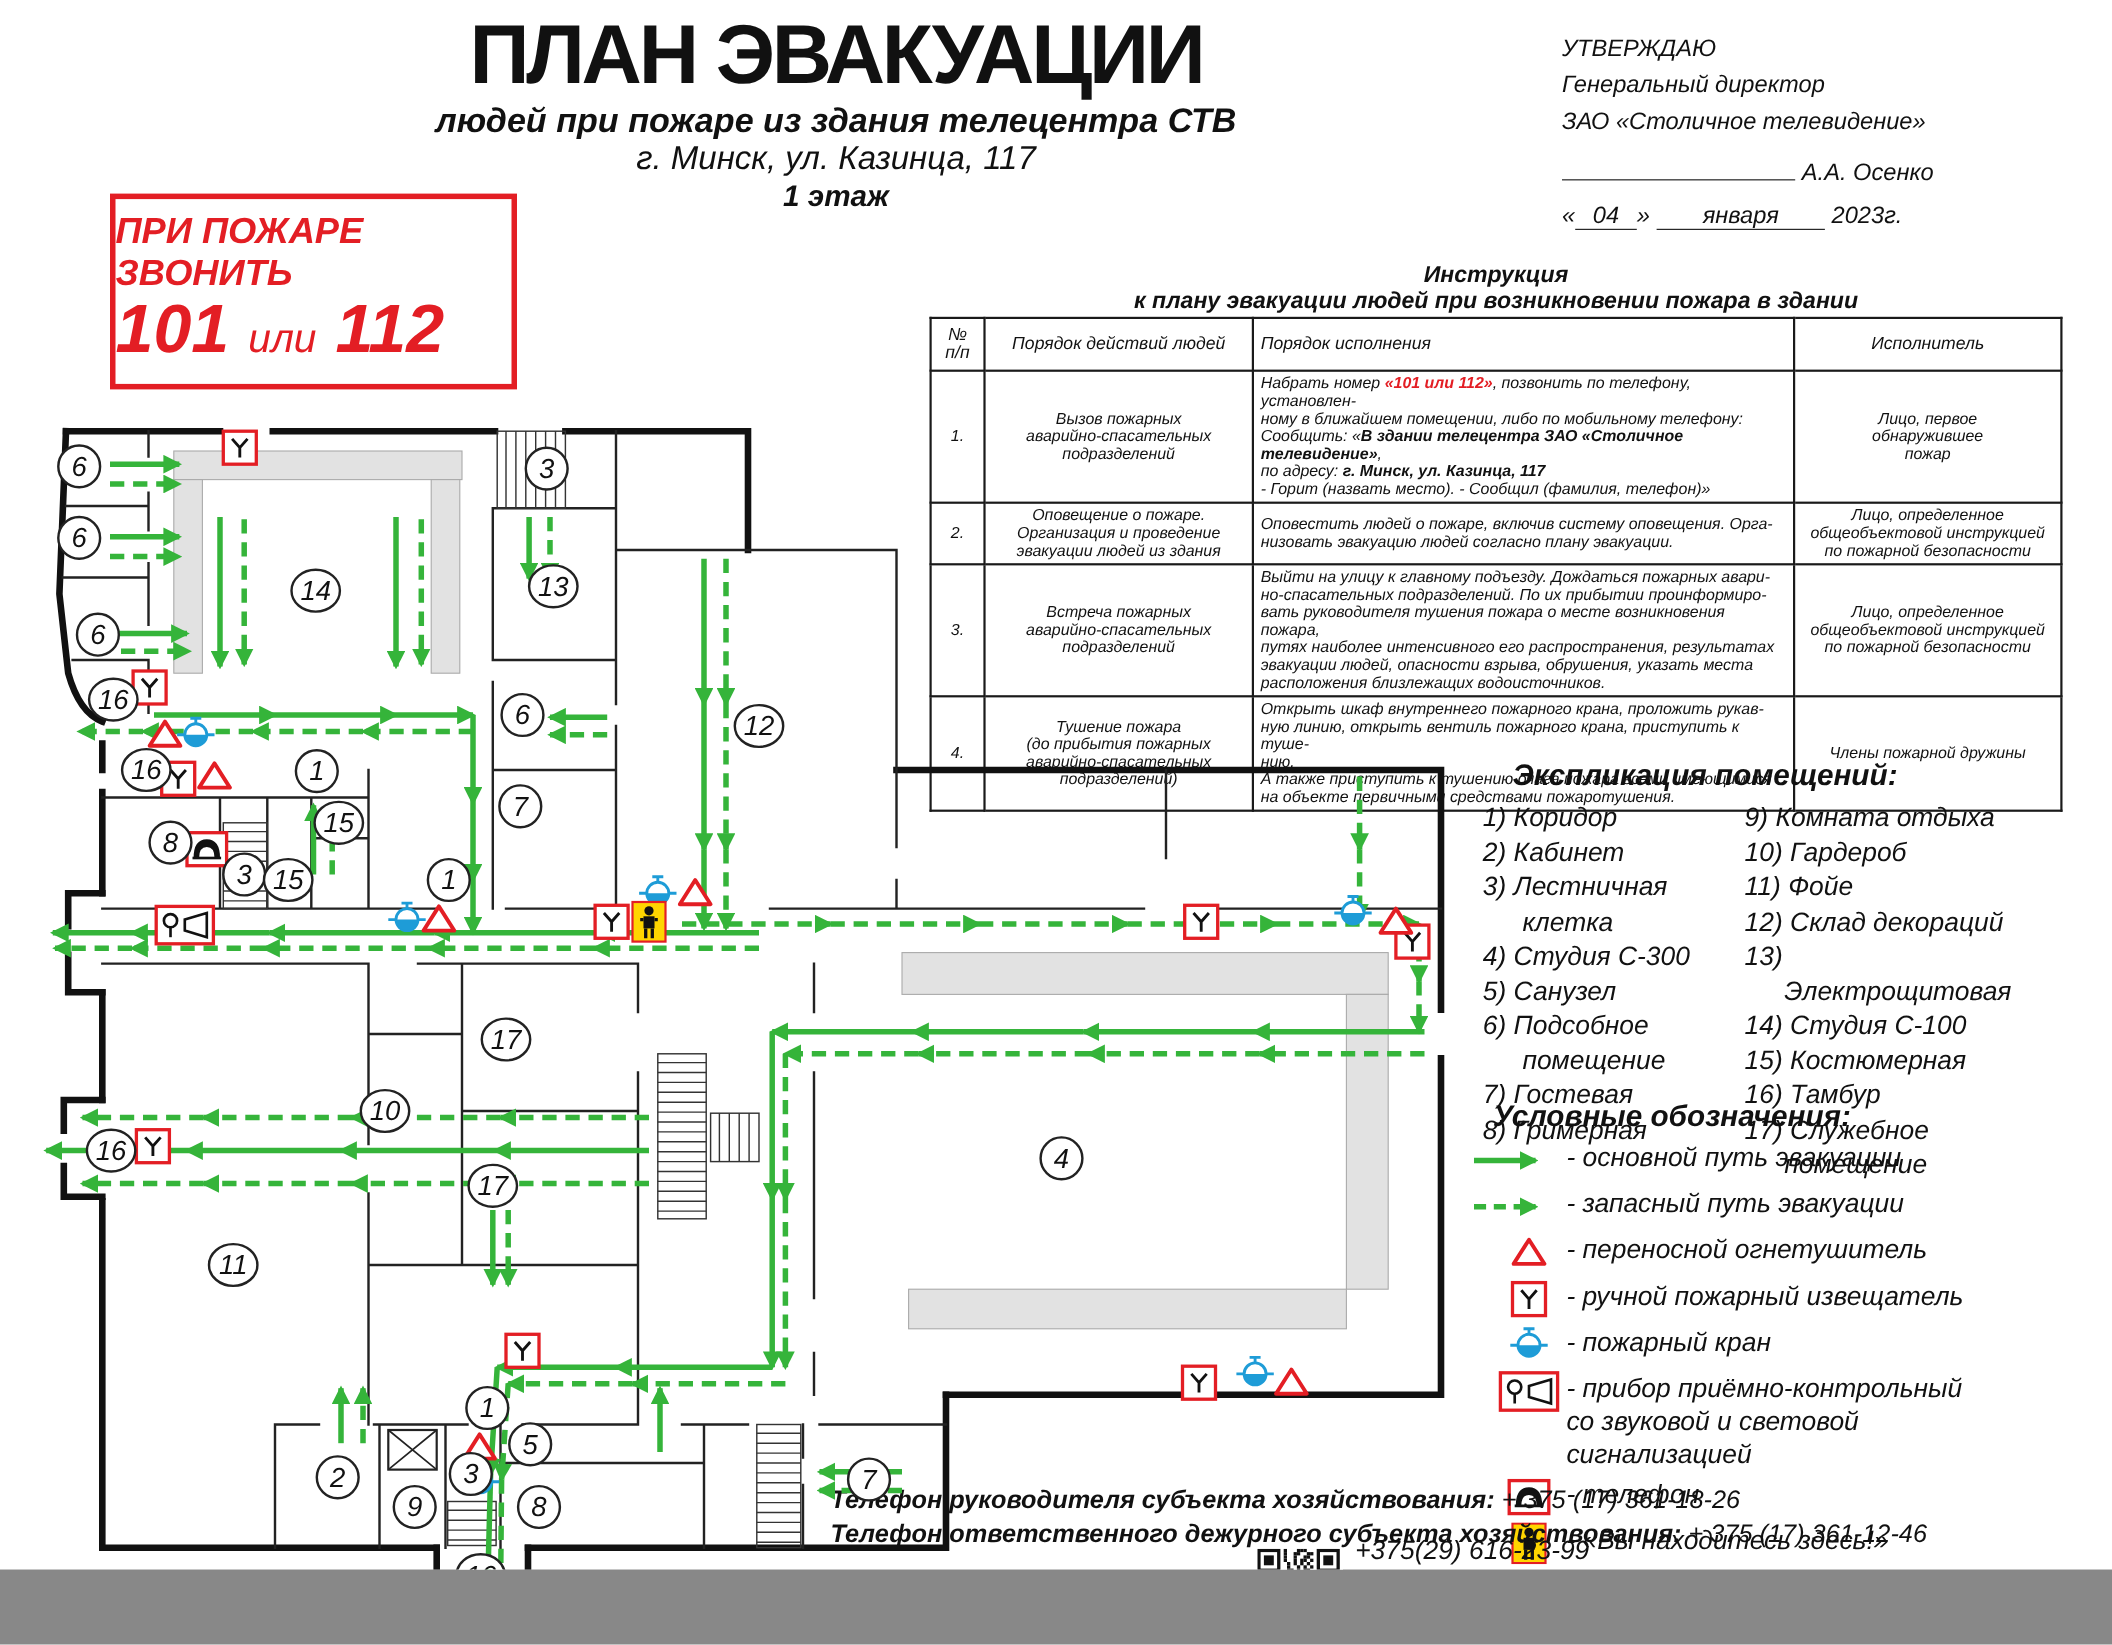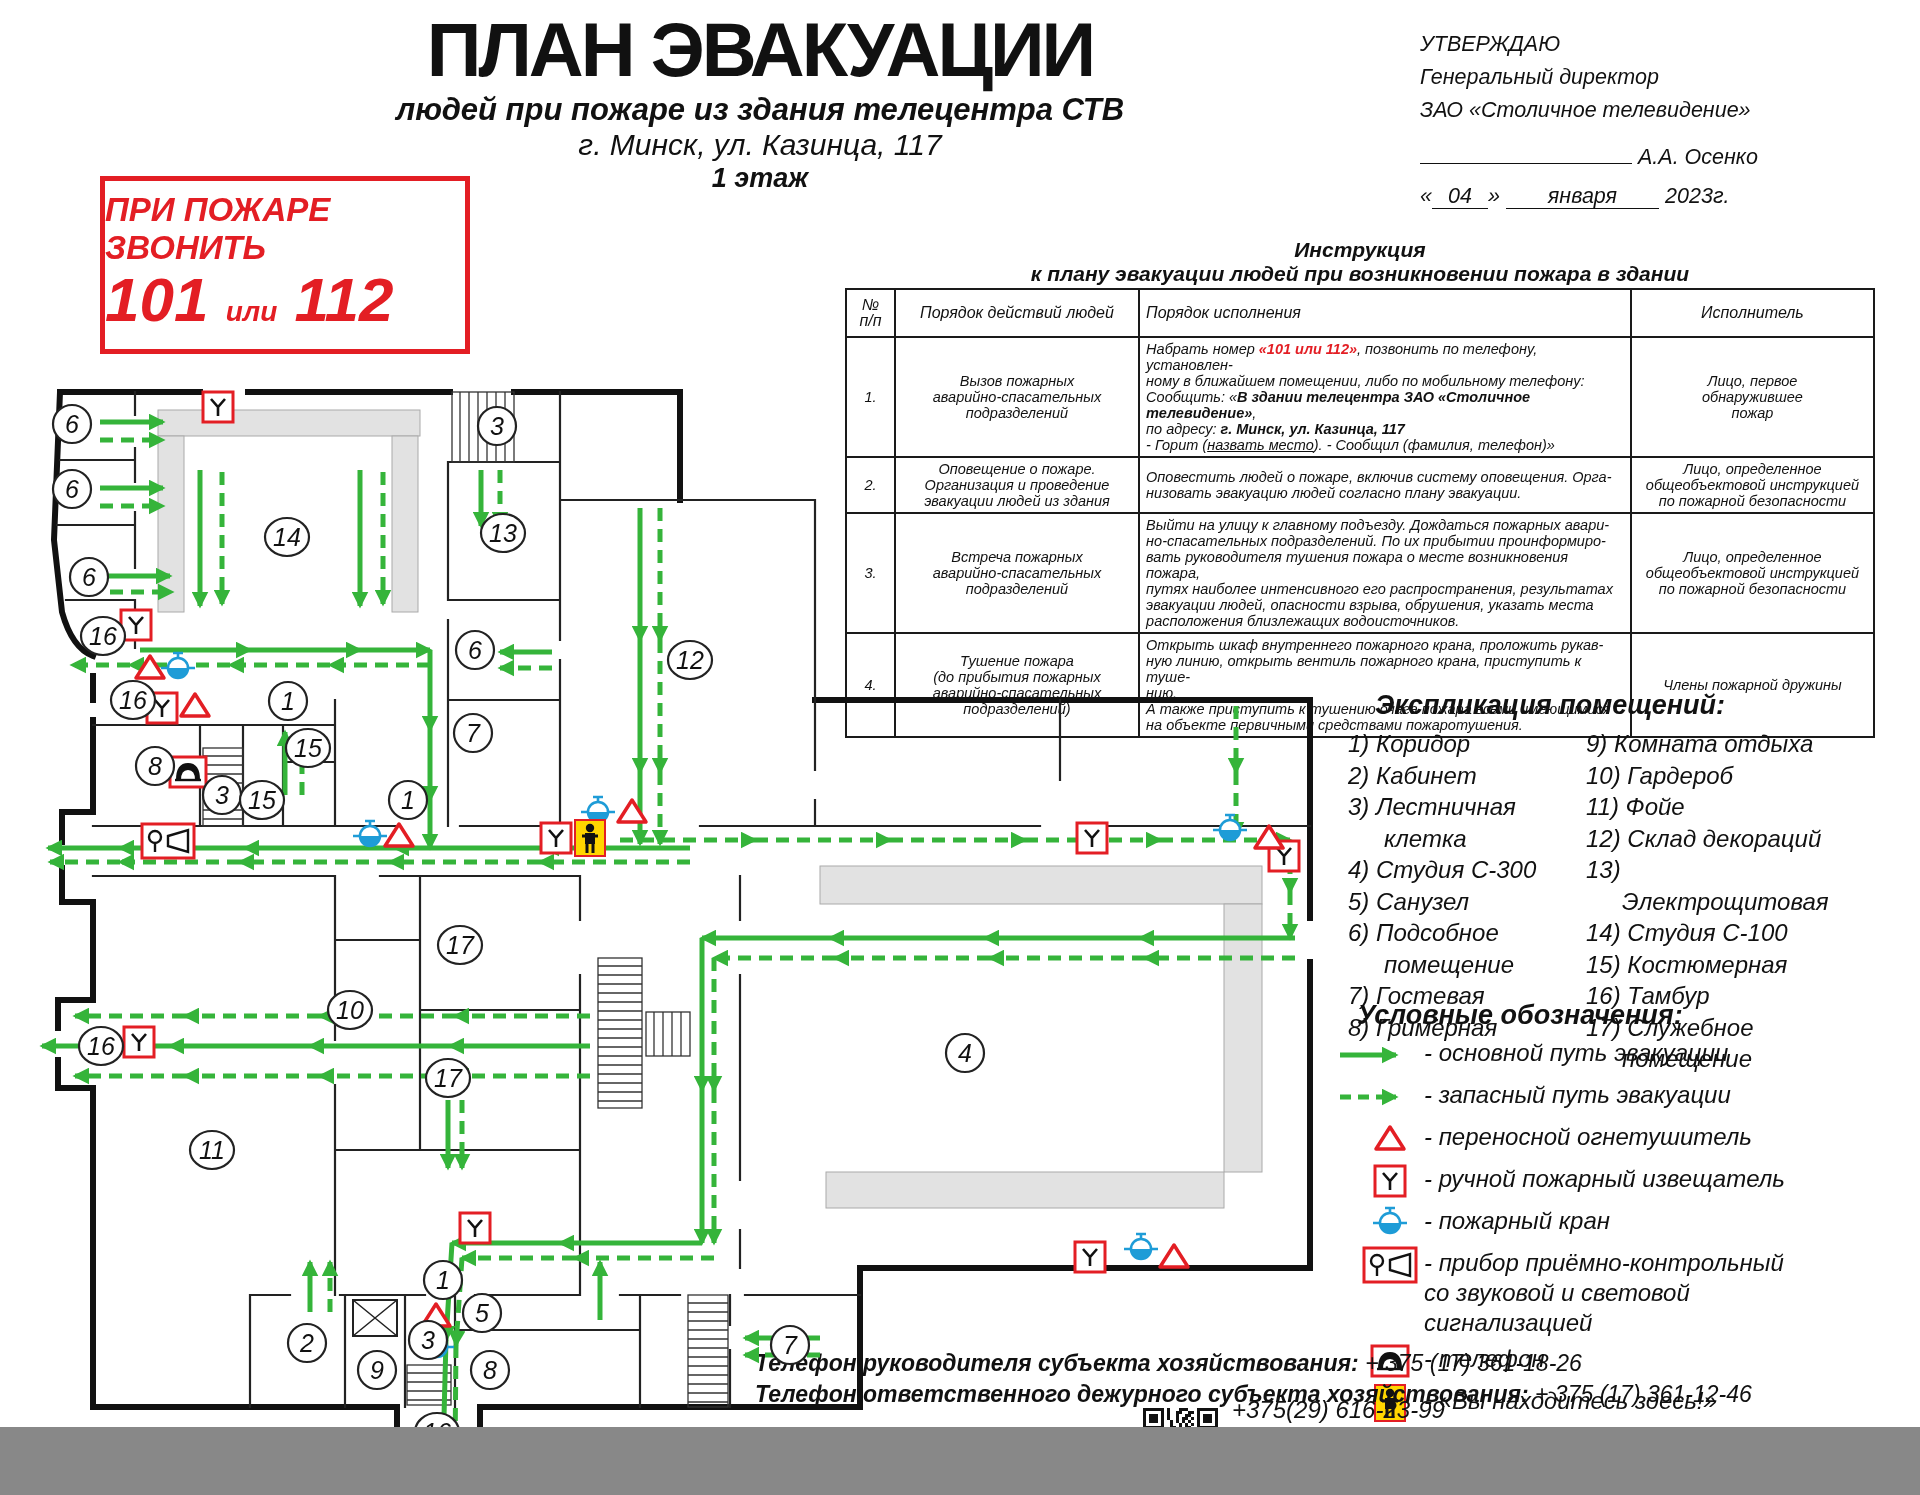--- a/index.html
+++ b/index.html
@@ -11,39 +11,39 @@
   #main-title{font-size:76px;font-weight:bold;letter-spacing:-3px;line-height:80px;}
   #sub-title{font-size:31px;font-weight:bold;font-style:italic;line-height:36px;margin-top:2px;}
   #addr{font-size:30px;font-style:italic;font-weight:300;line-height:34px;}
   #floor{font-size:27px;font-weight:bold;font-style:italic;line-height:32px;}
   
   #embox{left:100px;top:176px;width:360px;height:168px;border:5px solid var(--red);
          text-align:left;color:var(--red);font-style:italic;}
   #embox .l1{font-size:33px;font-weight:bold;margin-top:10px;line-height:38px;}
   #embox .l2{font-size:33px;font-weight:bold;line-height:38px;}
   #embox .nums{font-size:62px;font-weight:bold;line-height:62px;margin-top:2px;}
-  #embox .or{font-size:28px;font-weight:bold;}
+  #embox .or{font-size:37px;font-weight:normal;}
   
   #approval{left:1420px;top:28px;width:480px;font-size:21.5px;font-style:italic;line-height:33px;}
   .sigline{display:inline-block;width:212px;border-bottom:1.6px solid #111;height:20px;}
   .u{border-bottom:1.6px solid #111;padding:0 16px;}
   
   #instr-cap{left:845px;top:238px;width:1030px;text-align:center;
              font-size:21px;font-weight:bold;font-style:italic;line-height:24px;}
   #instr{left:845px;top:288px;width:1030px;}
   #instr table{border-collapse:collapse;width:1030px;font-size:14.5px;font-style:italic;line-height:16px;}
   #instr th,#instr td{border:2px solid #1a1a1a;padding:3px 6px;vertical-align:middle;}
   #instr th{font-weight:normal;font-size:16px;height:40px;}
   .c-num{width:36px;text-align:center;}
   .c-act{width:238px;text-align:center;white-space:pre-line;}
   .c-exec{width:500px;text-align:left;}
   .c-who{width:236px;text-align:center;white-space:pre-line;}
   .seg-red{color:var(--red);font-weight:bold;}
   .seg-b{font-weight:bold;}
-  .seg-u{text-decoration:underline;}
+  .seg-u{}
   
   #rl-title{left:1340px;top:690px;width:420px;text-align:center;
             font-size:27px;font-weight:bold;font-style:italic;}
   .rl-col{top:728px;font-size:24px;font-style:italic;line-height:31.5px;}
   #rl-col1{left:1348px;width:228px;}
   #rl-col2{left:1586px;width:240px;}
   .rl-item{padding-left:36px;text-indent:-36px;}
   
   #lg-title{left:1340px;top:1000px;width:360px;text-align:center;
             font-size:27px;font-weight:bold;font-style:italic;}

